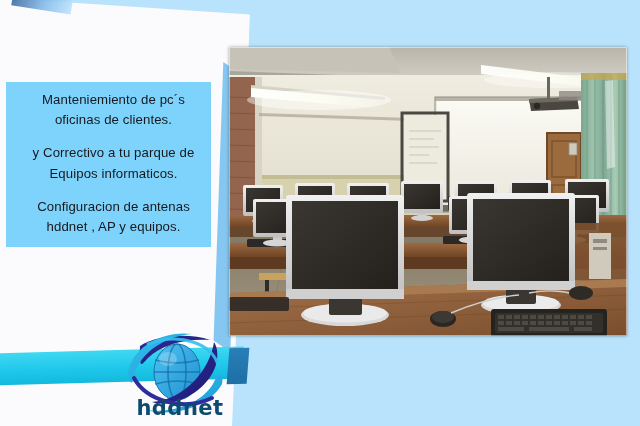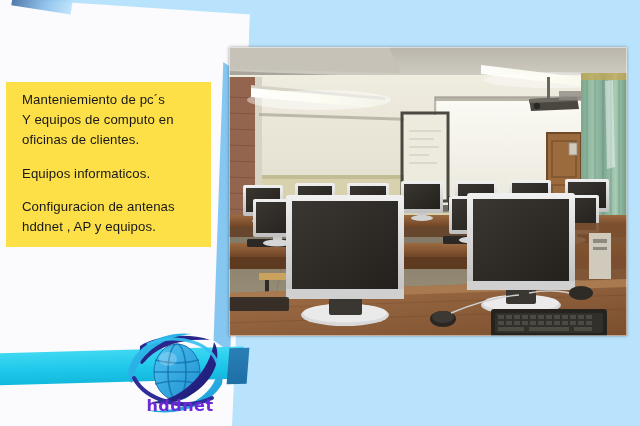--- a/index.html
+++ b/index.html
@@ -33,23 +33,24 @@
   .blue-wedge{
     position:absolute;left:196px;top:62px;width:44px;height:290px;
     background:#7ec4ef;
     clip-path:polygon(62% 0%, 100% 4%, 78% 100%, 40% 96%);
     opacity:.95;
   }
 
   
   .text-block{
     position:absolute;left:6px;top:82px;width:205px;
-    background:#fde047;
+    background:#7dd3fc;
     padding:8px 6px 10px 16px;
     box-sizing:border-box;
+    text-align:center;
   }
   .text-block p{
     margin:0;
     font-size:13.2px;
     line-height:1.53;
     color:#18181c;
     letter-spacing:.1px;
   }
   .para-gap{height:13px;}
 
@@ -65,22 +66,22 @@
     transform:rotate(-1.6deg) skewX(-6deg);
   }
 
   
   .logo{position:absolute;left:118px;top:326px;width:118px;height:96px;}
   .logo svg{display:block;width:100%;height:100%;}
   .logo-word{
     position:absolute;left:124px;top:396px;width:112px;
     text-align:center;
     font-family:"DejaVu Sans", sans-serif;
-    font-size:16px;font-weight:600;letter-spacing:.5px;
-    color:#6d28d9;
+    font-size:21px;font-weight:600;letter-spacing:.5px;
+    color:#0c4a6e;
   }
 
   
   .photo{
     position:absolute;left:229px;top:47px;width:398px;height:289px;
     overflow:hidden;background:#6b6257;
     box-shadow:0 0 3px rgba(0,0,0,.35);
   }
   .photo svg{display:block;width:100%;height:100%;}
 </style>
@@ -396,23 +397,23 @@
 
       <rect x="0" y="250" width="60" height="14" rx="2" fill="#2b2825" opacity="0.9"></rect>
       <ellipse cx="352" cy="246" rx="12" ry="7" fill="#2e2b27"></ellipse>
 
       <rect x="0" y="0" width="398" height="289" fill="none" stroke="#ffffff" stroke-width="2" opacity="0.5"></rect>
     </svg>
   </div>
 
   <div class="text-block">
     <p>Manteniemiento de pc´s</p>
-    <p>Y equipos de computo en</p>
     <p>oficinas de clientes.</p>
     <div class="para-gap"></div>
+    <p>y Correctivo a tu parque de</p>
     <p>Equipos informaticos.</p>
     <div class="para-gap"></div>
     <p>Configuracion de antenas</p>
     <p>hddnet , AP y equipos.</p>
   </div>
 
   <div class="ribbon"></div>
   <div class="ribbon-tip"></div>
 
   <div class="logo">

